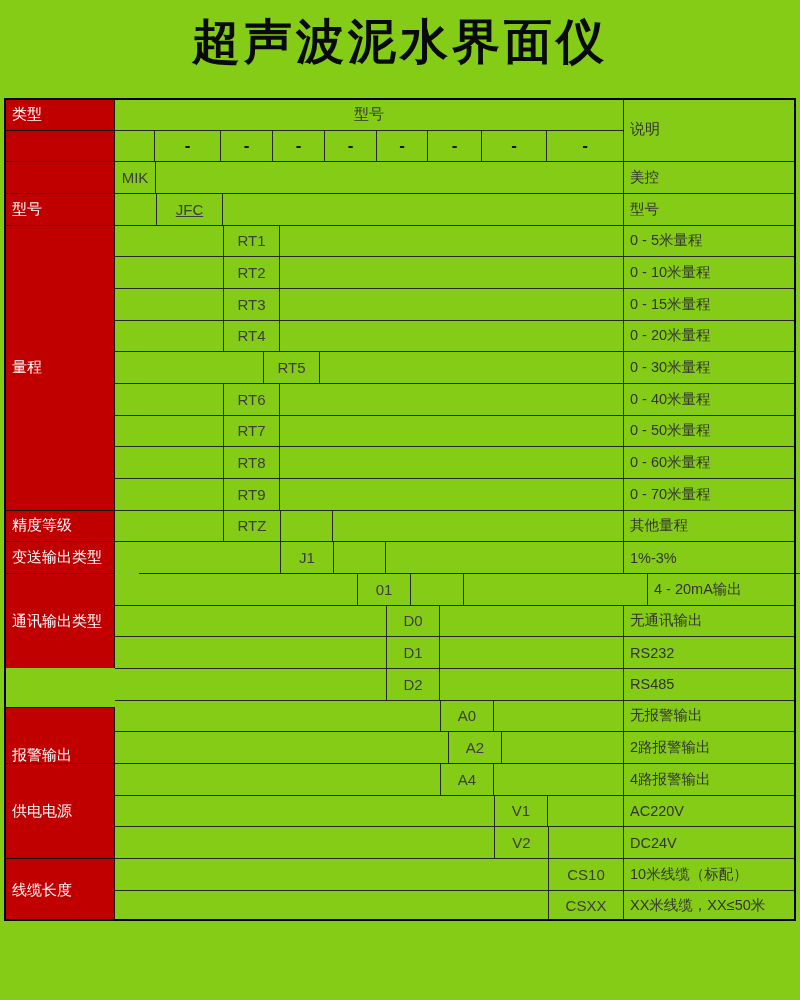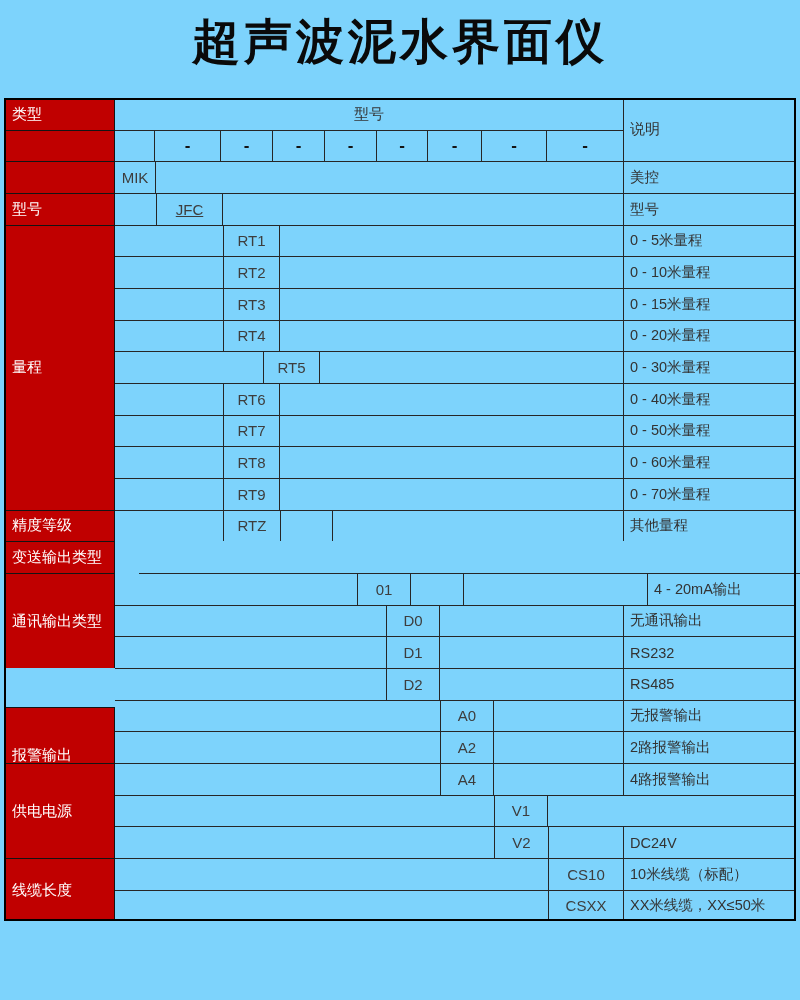--- a/index.html
+++ b/index.html
@@ -1,16 +1,16 @@
 <!DOCTYPE html>
 <html style="--red: #C00000;"><head>
 <meta charset="utf-8">
 <style>
   html,body{margin:0;padding:0;background:#ffffff;}
-  #page{position:relative;width:800px;height:1000px;background:#7dd3fc;overflow:hidden;
+  #page{position:relative;width:800px;height:1000px;background:#84cc16;overflow:hidden;
         font-family:"Liberation Sans","DejaVu Sans",sans-serif;color:#333;}
   #title{position:absolute;top:10px;left:0;width:800px;text-align:center;
          font-size:48px;font-weight:900;letter-spacing:4px;color:#0a0a0a;white-space:nowrap;}
   
   #frame{position:absolute;left:4px;top:98px;width:792px;height:823.3px;
          border:2px solid #000;box-sizing:border-box;pointer-events:none;z-index:5;}
   
   .gcell{position:absolute;left:4px;width:111px;background:var(--red,#C00000);
          box-sizing:border-box;border-right:1px solid #141414;display:flex;align-items:center;
          padding-left:8px;color:#fff;font-size:15px;z-index:1;}
@@ -162,20 +162,27 @@
   </div>
 
   <div class="row" style="top:509.6px;height:31.7px;">
     <div class="sp" style="width:108px;"></div>
     <div class="cell code bl" style="width:57px;">RTZ</div>
     <div class="cell bl br" style="width:53px;"></div>
     <div class="fill"></div>
     <div class="cell desc">其他量程</div>
   </div>
 
+  <div class="row" style="top:541.3px;height:31.7px;">
+    <div class="sp" style="width:165px;"></div>
+    <div class="cell code bl" style="width:53px;">J1</div>
+    <div class="cell bl br" style="width:53px;"></div>
+    <div class="fill"></div>
+    <div class="cell desc">1%-3%</div>
+  </div>
 
   <div class="row" style="top:573px;height:31.6px;margin-left:24px;">
     <div class="sp" style="width:218px;"></div>
     <div class="cell code bl" style="width:53px;">01</div>
     <div class="cell bl br" style="width:54px;"></div>
     <div class="fill"></div>
     <div class="cell desc">4 - 20mA输出</div>
   </div>
 
   <div class="row" style="top:604.6px;height:31.7px;">
@@ -196,37 +203,38 @@
     <div class="fill"></div>
     <div class="cell desc">RS485</div>
   </div>
 
   <div class="row" style="top:699.6px;height:31.7px;">
     <div class="sp" style="width:325px;"></div>
     <div class="cell code bl br" style="width:54px;">A0</div>
     <div class="fill"></div>
     <div class="cell desc">无报警输出</div>
   </div>
-  <div class="row" style="top:731.3px;height:31.7px;">
+  <div class="row" style="top:731.3px;height:31.7px;padding-left:8px;">
     <div class="sp" style="width:325px;"></div>
     <div class="cell code bl br" style="width:54px;">A2</div>
     <div class="fill"></div>
     <div class="cell desc">2路报警输出</div>
   </div>
   <div class="row" style="top:763px;height:31.6px;">
     <div class="sp" style="width:325px;"></div>
     <div class="cell code bl br" style="width:54px;">A4</div>
     <div class="fill"></div>
     <div class="cell desc">4路报警输出</div>
   </div>
 
   <div class="row" style="top:794.6px;height:31.7px;">
     <div class="sp" style="width:379px;"></div>
     <div class="cell code bl br" style="width:54px;">V1</div>
     <div class="fill"></div>
+    <div class="cell desc">AC220V</div>
   </div>
 
   <div class="row" style="top:826.3px;height:31.7px;">
     <div class="sp" style="width:379px;"></div>
     <div class="cell code bl" style="width:54px;">V2</div>
     <div class="cell bl" style="width:75px;"></div>
     <div class="fill"></div>
     <div class="cell desc">DC24V</div>
   </div>
 

